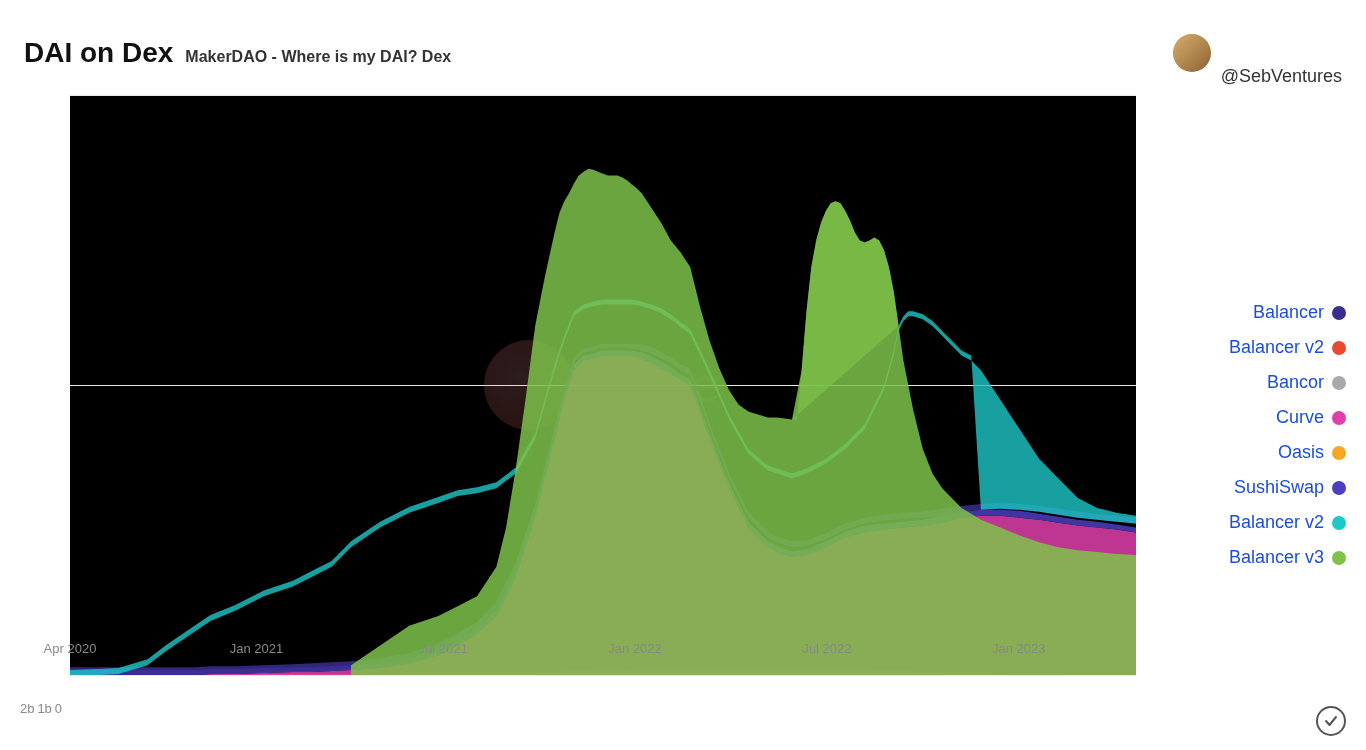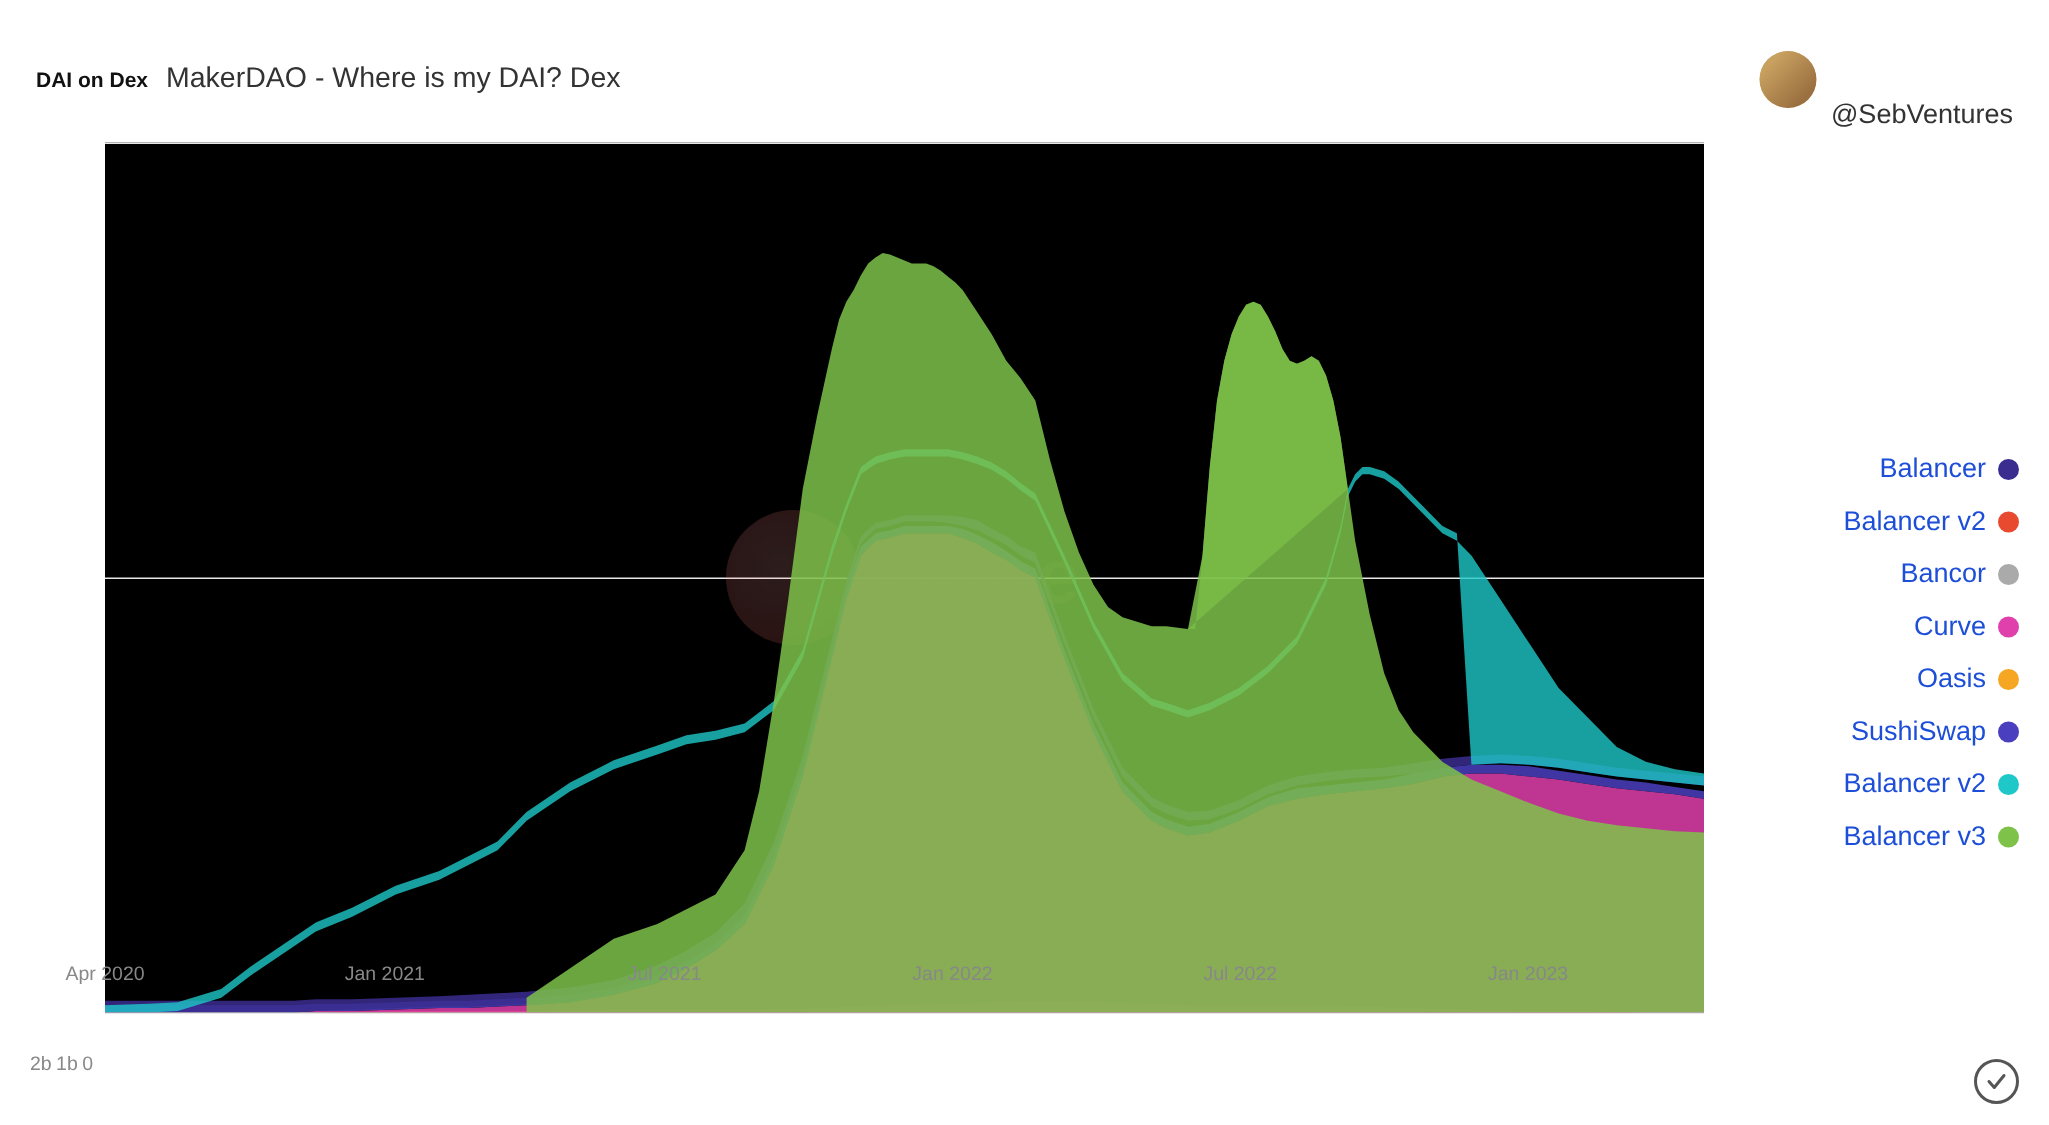--- a/index.html
+++ b/index.html
@@ -17,27 +17,27 @@
       align-items: center;
       justify-content: space-between;
       padding: 18px 24px 8px 24px;
     }
     .header-left {
       display: flex;
       align-items: baseline;
       gap: 12px;
     }
     .header-title-bold {
-      font-size: 14px;
+      font-size: 28px;
       font-weight: 800;
       color: #111;
     }
     .header-subtitle {
-      font-size: 19px;
-      font-weight: 400;
+      font-size: 16px;
+      font-weight: 700;
       color: #333;
     }
     .header-right {
       display: flex;
       align-items: center;
       gap: 10px;
     }
     .avatar {
       width: 38px;
       height: 38px;

